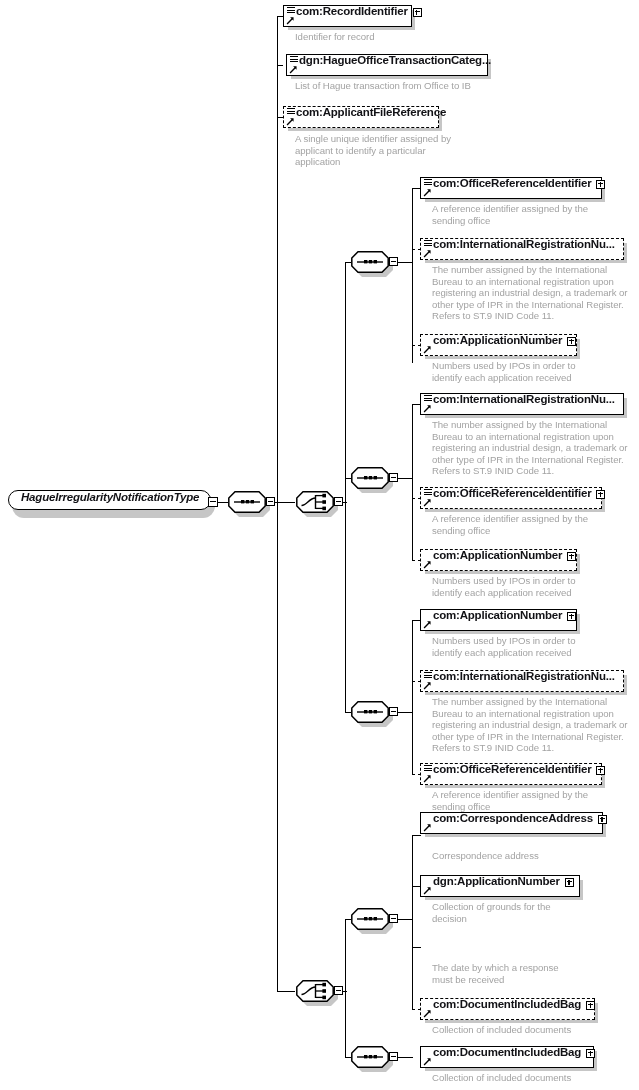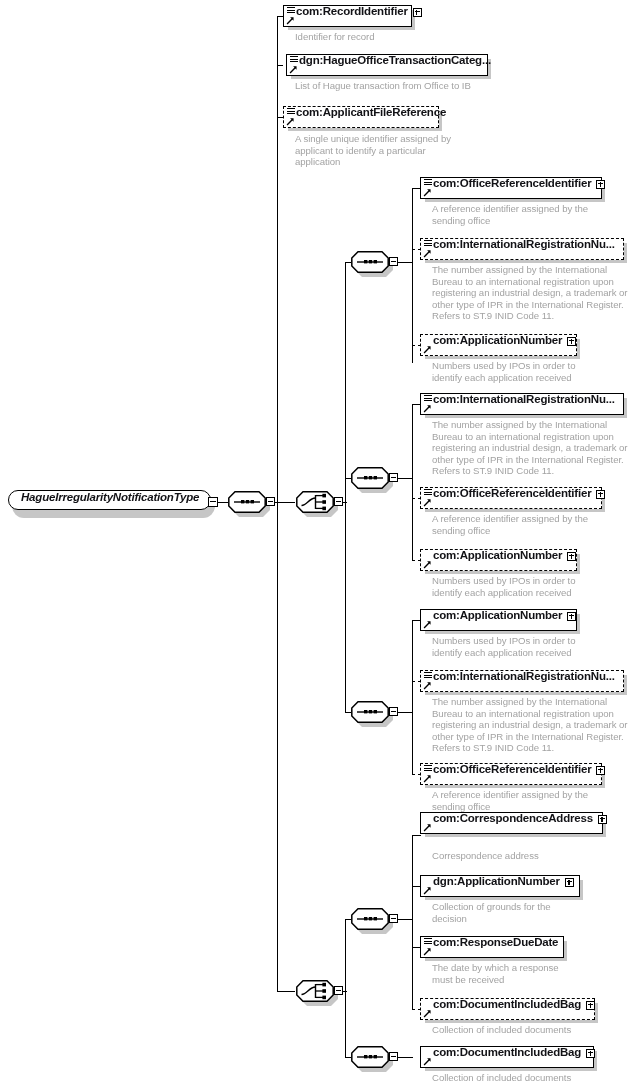--- a/index.html
+++ b/index.html
@@ -464,35 +464,20 @@
         <svg class="arrow" viewBox="0 0 10 10">
           <path d="M1.2 8.8 L7.4 2.6" stroke="#000" stroke-width="1.5" fill="none"></path>
           <path d="M8.4 1.4 L8.4 5.2 L4.6 1.4 Z" fill="#000"></path>
         </svg>
         <span class="lbl">dgn:ApplicationNumber</span>
         <div class="plus"></div>
       </div>
     </div>
     <div class="desc" style="left: 432px; top: 901px; width: 215px;">Collection of grounds for the
 decision</div>
-    <div class="node" style="left: 420px; top: 936px; width: 144px; z-index: 5;">
-      <div class="nbox" style="width: 144px;">
-        <div class="shadow"></div>
-        <div class="eqicon">
-          <i></i>
-          <i></i>
-          <i></i>
-        </div>
-        <svg class="arrow" viewBox="0 0 10 10">
-          <path d="M1.2 8.8 L7.4 2.6" stroke="#000" stroke-width="1.5" fill="none"></path>
-          <path d="M8.4 1.4 L8.4 5.2 L4.6 1.4 Z" fill="#000"></path>
-        </svg>
-        <span class="lbl">com:ResponseDueDate</span>
-      </div>
-    </div>
     <div class="desc" style="left: 432px; top: 962px; width: 215px;">The date by which a response
 must be received</div>
     <div class="node" style="left: 420px; top: 998px; width: 175px; z-index: 5;">
       <div class="nbox opt" style="width: 175px;">
         <div class="shadow"></div>
         <svg class="arrow" viewBox="0 0 10 10">
           <path d="M1.2 8.8 L7.4 2.6" stroke="#000" stroke-width="1.5" fill="none"></path>
           <path d="M8.4 1.4 L8.4 5.2 L4.6 1.4 Z" fill="#000"></path>
         </svg>
         <span class="lbl">com:DocumentIncludedBag</span>

